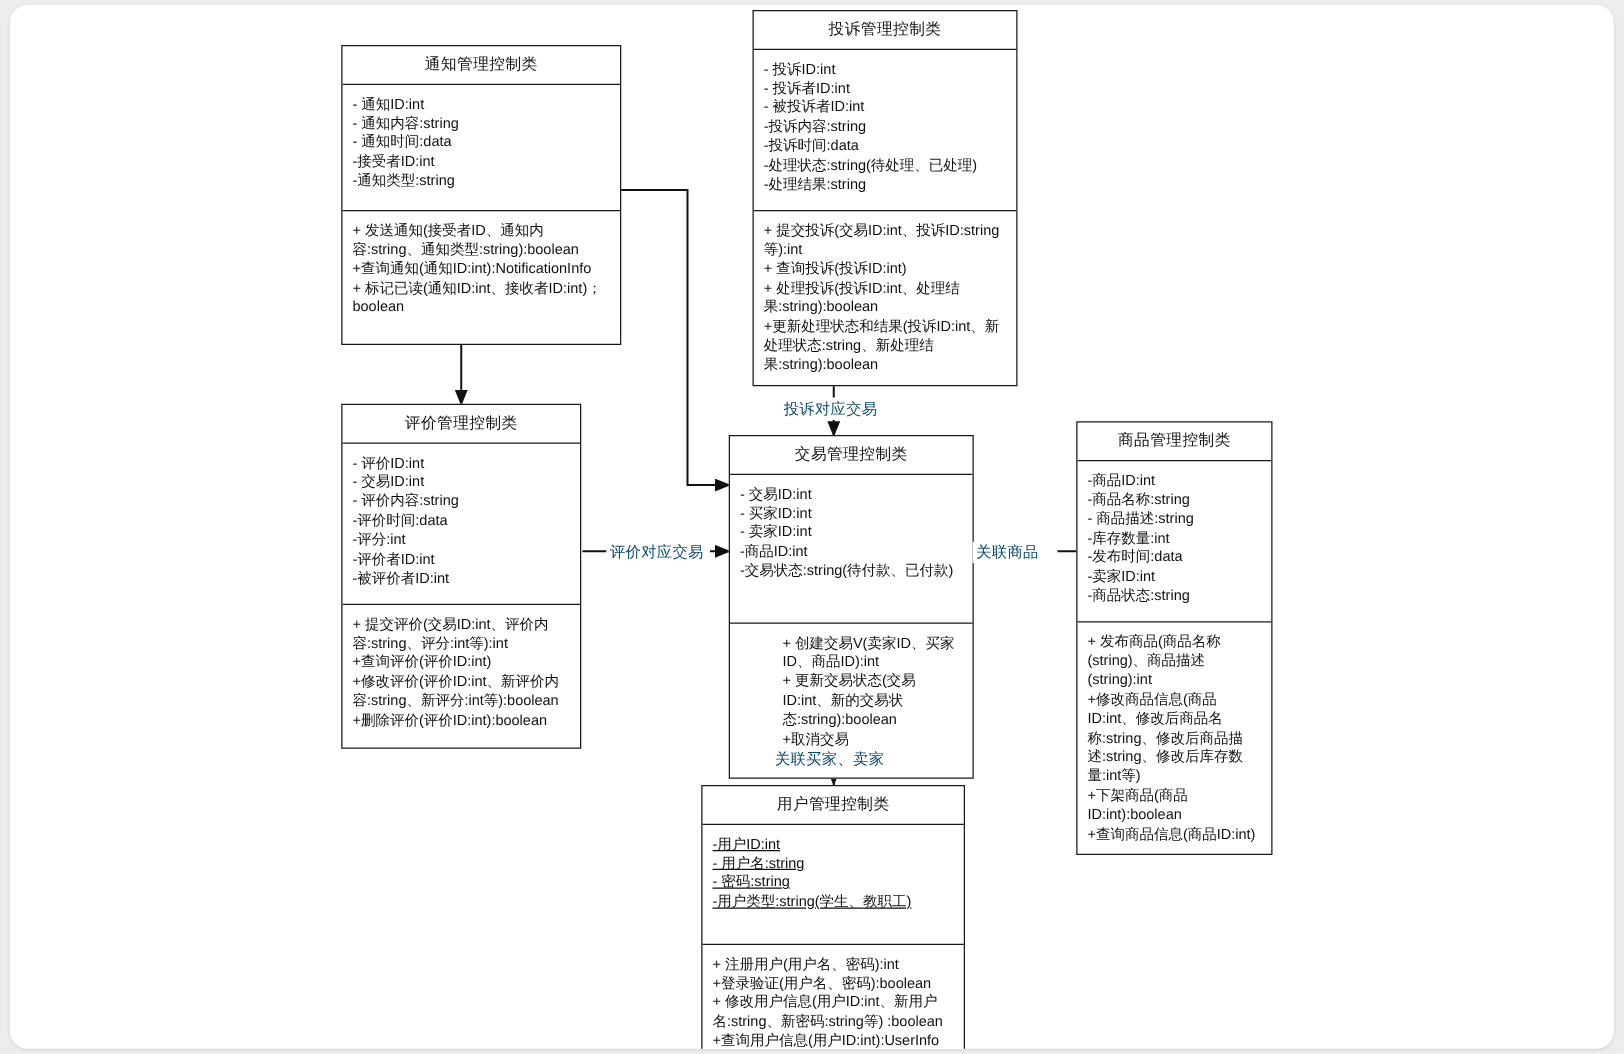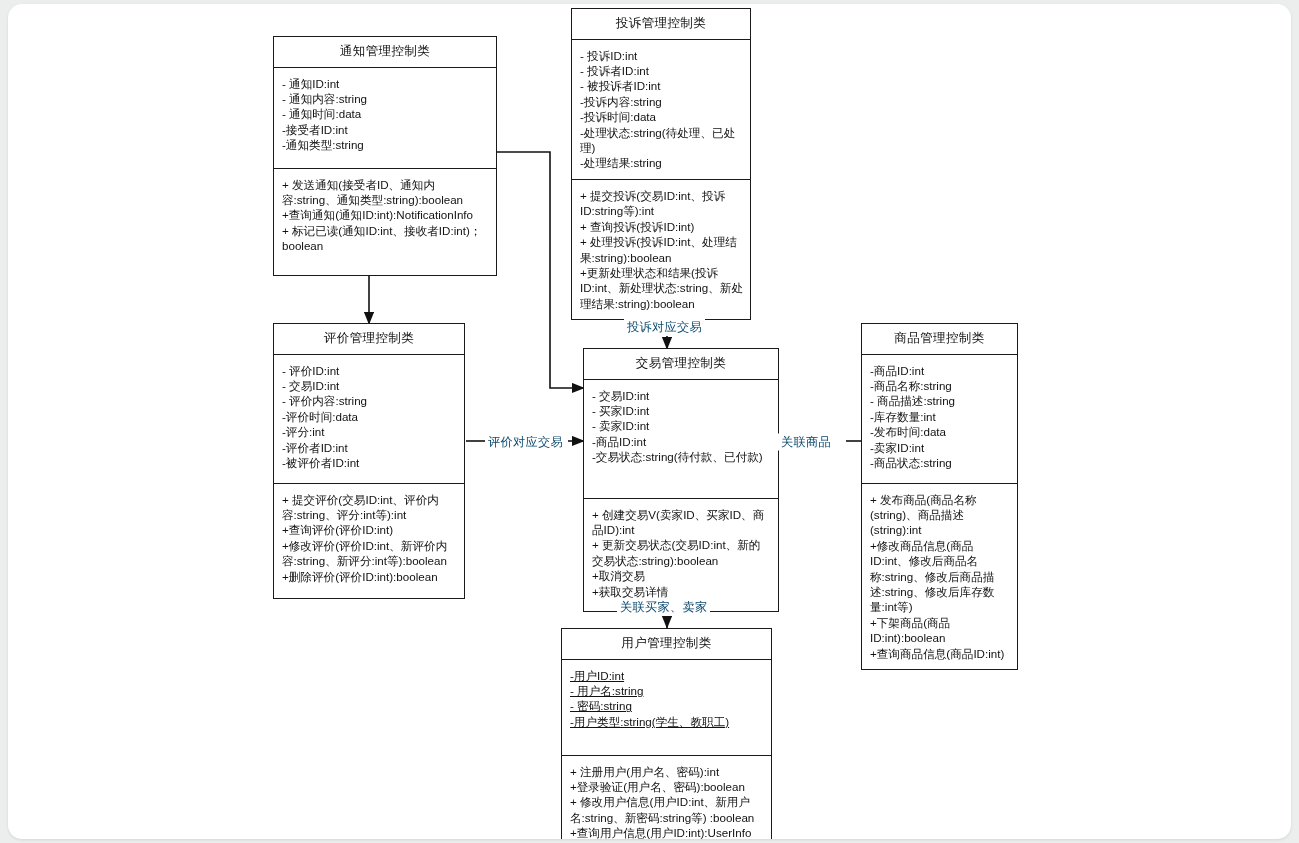--- a/index.html
+++ b/index.html
@@ -106,21 +106,21 @@
       <div class="uml-line">-接受者ID:int</div>
       <div class="uml-line">-通知类型:string</div>
     </div>
     <div class="uml-section methods" style="min-height:90px;">
       <div class="uml-line">+ 发送通知(接受者ID、通知内容:string、通知类型:string):boolean</div>
       <div class="uml-line">+查询通知(通知ID:int):NotificationInfo</div>
       <div class="uml-line">+ 标记已读(通知ID:int、接收者ID:int)；boolean</div>
     </div>
   </div>
 
-  <div class="uml-class" style="left:563px; top:4px; width:180px;">
+  <div class="uml-class" style="left:594px; top:4px; width:212px;">
     <div class="uml-title">投诉管理控制类</div>
     <div class="uml-section attrs" style="min-height:112px;">
       <div class="uml-line">- 投诉ID:int</div>
       <div class="uml-line">- 投诉者ID:int</div>
       <div class="uml-line">- 被投诉者ID:int</div>
       <div class="uml-line">-投诉内容:string</div>
       <div class="uml-line">-投诉时间:data</div>
       <div class="uml-line">-处理状态:string(待处理、已处理)</div>
       <div class="uml-line">-处理结果:string</div>
     </div>
@@ -153,29 +153,29 @@
 
   <div class="uml-class" style="left:575px; top:344px; width:196px;">
     <div class="uml-title">交易管理控制类</div>
     <div class="uml-section attrs" style="min-height:102px;">
       <div class="uml-line">- 交易ID:int</div>
       <div class="uml-line">- 买家ID:int</div>
       <div class="uml-line">- 卖家ID:int</div>
       <div class="uml-line">-商品ID:int</div>
       <div class="uml-line">-交易状态:string(待付款、已付款)</div>
     </div>
-    <div class="uml-section methods" style="min-height:96px;">
+    <div class="uml-section methods" style="min-height:96px;margin-left:34px;">
       <div class="uml-line">+ 创建交易V(卖家ID、买家ID、商品ID):int</div>
       <div class="uml-line">+ 更新交易状态(交易ID:int、新的交易状态:string):boolean</div>
       <div class="uml-line">+取消交易</div>
       <div class="uml-line">+获取交易详情</div>
     </div>
   </div>
 
-  <div class="uml-class" style="left:853px; top:319px; width:157px;">
+  <div class="uml-class" style="left:853px; top:333px; width:157px;">
     <div class="uml-title">商品管理控制类</div>
     <div class="uml-section attrs" style="min-height:112px;">
       <div class="uml-line">-商品ID:int</div>
       <div class="uml-line">-商品名称:string</div>
       <div class="uml-line">- 商品描述:string</div>
       <div class="uml-line">-库存数量:int</div>
       <div class="uml-line">-发布时间:data</div>
       <div class="uml-line">-卖家ID:int</div>
       <div class="uml-line">-商品状态:string</div>
     </div>

